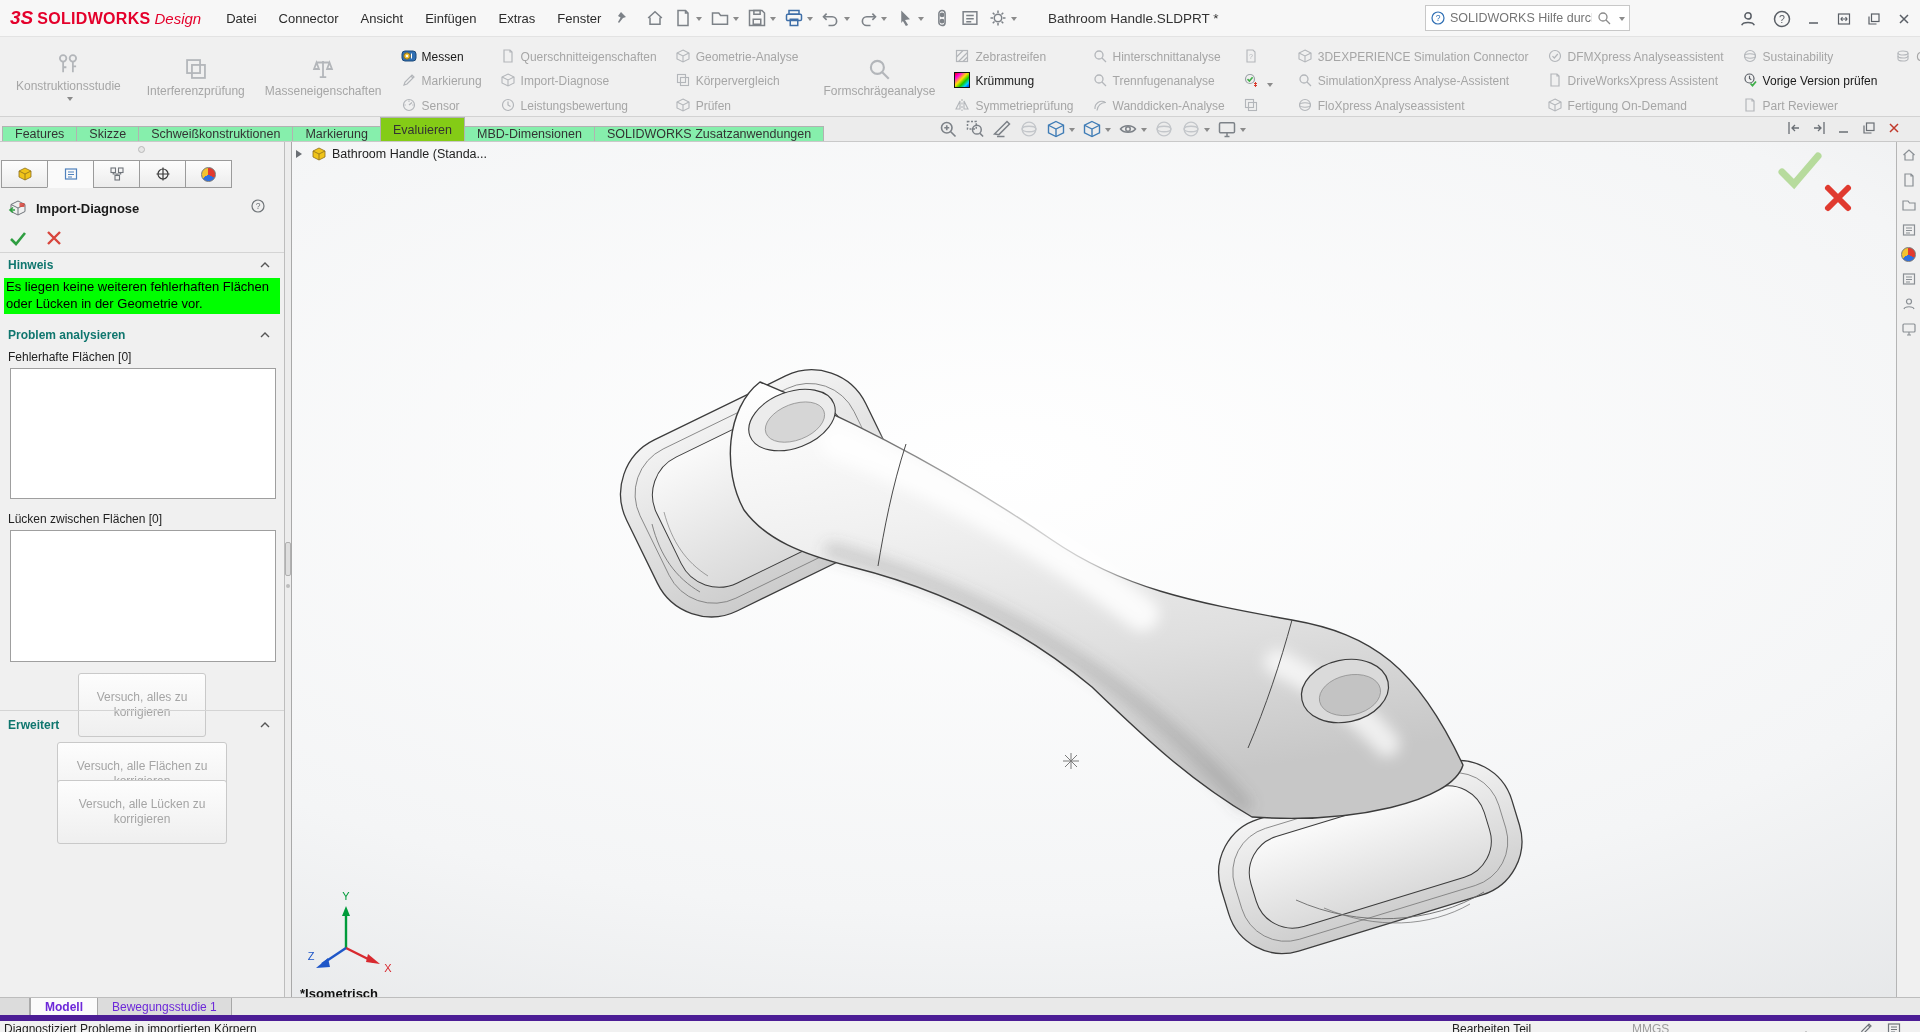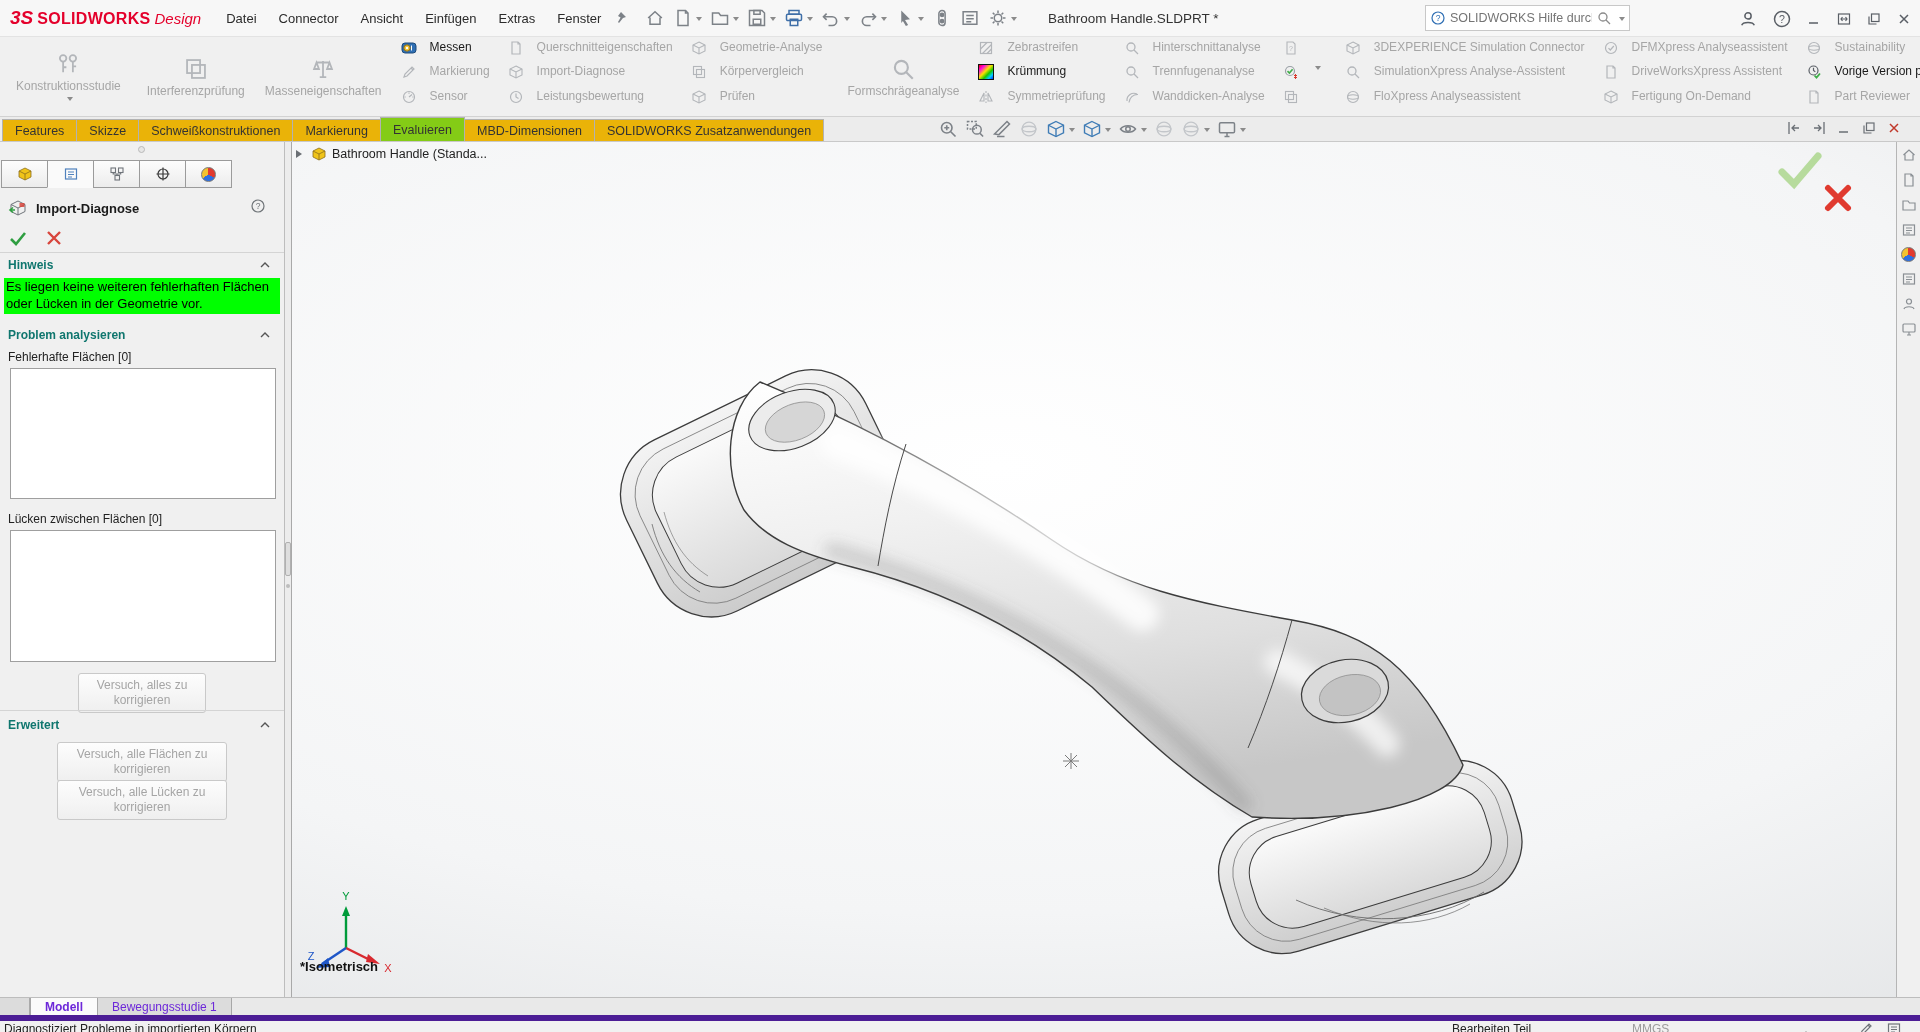--- a/index.html
+++ b/index.html
@@ -33,27 +33,27 @@
   .searchbox .sb-help{color:#2f6fb4;}
   .searchbox .sb-mag{color:#8b8b8b;}
   .tb-right{position:absolute;right:8px;top:0;height:37px;display:flex;align-items:center;gap:14px;color:#5a5f66;}
   .tb-right .wbtn{display:flex;align-items:center;}
 
   
   .ribbon{position:absolute;left:0;top:37px;width:1920px;height:80px;background:var(--bg);border-bottom:1px solid #d2d2d2;display:flex;align-items:stretch;padding:2px 6px;}
   .vsep{width:1px;background:#d8d8d8;margin:4px 3px;}
   .rl{display:flex;flex-direction:column;align-items:center;justify-content:center;gap:2px;padding:0 10px;font-size:12px;white-space:nowrap;}
   .rs{display:flex;flex-direction:column;justify-content:space-around;padding:1px 9px;}
-  .ri{display:flex;align-items:flex-start;gap:13px;height:24px;font-size:12px;white-space:nowrap;}
+  .ri{display:flex;align-items:flex-end;gap:5px;height:24px;font-size:12px;white-space:nowrap;}
   .ri.en{color:var(--en);}
   .ic-curv{width:16px;height:16px;border:1px solid #111;background:linear-gradient(135deg,#ff0000 0%,#ff00e1 20%,#ffe100 45%,#19c800 65%,#00cfff 82%,#0033ff 100%);flex:0 0 16px;}
 
   
   .tabrow{position:absolute;left:0;top:117px;width:1920px;height:25px;background:#ececec;border-bottom:1px solid #c9c9c9;display:flex;align-items:flex-end;}
-  .ftab{height:22px;display:flex;align-items:center;padding:0 12px;font-size:12.5px;color:#333;background:#eab308;border:1px solid #b2b2b2;border-bottom:none;margin-left:-1px;}
+  .ftab{height:15px;display:flex;align-items:center;padding:0 12px;font-size:12.5px;color:#333;background:#86efac;border:1px solid #b2b2b2;border-bottom:none;margin-left:-1px;}
   .ftab:first-child{margin-left:2px;}
   .ftab.active{background:#84cc16;font-weight:normal;height:24px;}
   .hud{position:absolute;left:938px;top:2px;display:flex;align-items:center;gap:7px;color:#7d8288;}
   .hud .hbtn{display:flex;align-items:center;}
   .hud .blue{color:#3f7cb6;}
   .hud .faded{color:#c3c6ca;}
   .rowctl{position:absolute;right:18px;top:3px;display:flex;align-items:center;gap:9px;color:#6a6f75;}
   .rowctl .red{color:#c0392b;}
 
   
@@ -66,32 +66,32 @@
   .ptab.active{background:#fafafa;border-bottom-color:#fafafa;}
   .phead{position:absolute;left:8px;top:56px;display:flex;align-items:center;gap:8px;font-weight:bold;font-size:13px;}
   .phelp{position:absolute;right:18px;top:56px;color:#6f7478;}
   .pok{position:absolute;left:8px;top:86px;display:flex;gap:16px;}
   .hr1{position:absolute;left:0;top:110px;width:284px;border-top:1px solid #d4d4d4;}
   .sechead{position:absolute;left:8px;font-weight:bold;font-size:12px;color:#0f766e;}
   .chev{position:absolute;right:14px;width:10px;height:6px;color:#555;}
   .hint{position:absolute;left:4px;top:136px;width:276px;background:#00ff00;color:#000;font-size:13px;line-height:1.3;padding:1px 2px;}
   .plbl{position:absolute;left:8px;font-size:12px;color:#222;}
   .lbox{position:absolute;left:10px;width:266px;background:#fff;border:1px solid #9f9f9f;}
-  .pbtn{position:absolute;left:50%;transform:translateX(-50%);border:1px solid #c9c9c9;border-radius:3px;background:linear-gradient(#fdfdfd,#efefef);color:#a5a5a5;font-size:12px;text-align:center;padding:4px 8px;line-height:1.25;}
+  .pbtn{position:absolute;left:50%;transform:translateX(-50%);border:1px solid #c9c9c9;border-radius:3px;background:linear-gradient(#fdfdfd,#efefef);color:#a5a5a5;font-size:12px;text-align:center;padding:16px 8px;line-height:1.25;}
   .hr2{position:absolute;left:0;top:568px;width:284px;border-top:1px solid #d4d4d4;}
   
   .splitter{position:relative;width:8px;flex:0 0 8px;background:#ececec;border-left:1px solid #bdbdbd;border-right:1px solid #a9a9a9;}
   .splitter .grip{position:absolute;left:0px;top:400px;width:6px;height:34px;background:#dedede;border:1px solid #b0b0b0;border-radius:2px;}
   .splitter .gdot{position:absolute;left:1px;top:442px;width:4px;height:4px;border-radius:50%;background:#bdbdbd;}
   
   .viewport{position:relative;flex:1;height:855px;background:radial-gradient(120% 95% at 44% 38%, #ffffff 0%, #f4f5f6 55%, #dcdee0 100%);overflow:hidden;}
   .model{position:absolute;left:0;top:0;width:1604px;height:855px;}
   .breadcrumb{position:absolute;left:4px;top:4px;display:flex;align-items:center;gap:5px;font-size:12.5px;color:#222;}
   .bc-arrow{width:0;height:0;border:4px solid transparent;border-left:6px solid #6b6f74;}
-  .vlabel{position:absolute;left:8px;top:817px;font-size:13px;font-weight:bold;color:#111;}
+  .vlabel{position:absolute;left:8px;top:844px;font-size:13px;font-weight:bold;color:#111;}
   .triad{position:absolute;left:14px;top:748px;width:90px;height:90px;}
   .confirm{position:absolute;right:40px;top:8px;width:80px;height:70px;}
   
   .taskpane{position:relative;width:24px;flex:0 0 24px;background:var(--bg);border-left:1px solid #b5b5b5;display:flex;flex-direction:column;align-items:center;padding-top:5px;gap:9px;color:#8a8f94;}
   .tp-ball{width:15px;height:15px;border-radius:50%;border:1px solid #777;background:conic-gradient(#e23a2f 0 33%, #2e6fe0 33% 66%, #f2c230 66% 100%);}
 
   
   .doctabs{position:absolute;left:0;top:997px;width:1920px;height:18px;background:#e9e9e9;border-top:1px solid #bdbdbd;display:flex;align-items:stretch;font-size:12px;}
   .dt-lead{width:30px;background:#dcdcdc;border-right:1px solid #aaa;}
   .dtab{display:flex;align-items:center;padding:0 14px;border-right:1px solid #a7a7a7;color:#6d28d9;background:#dcdcdc;}

